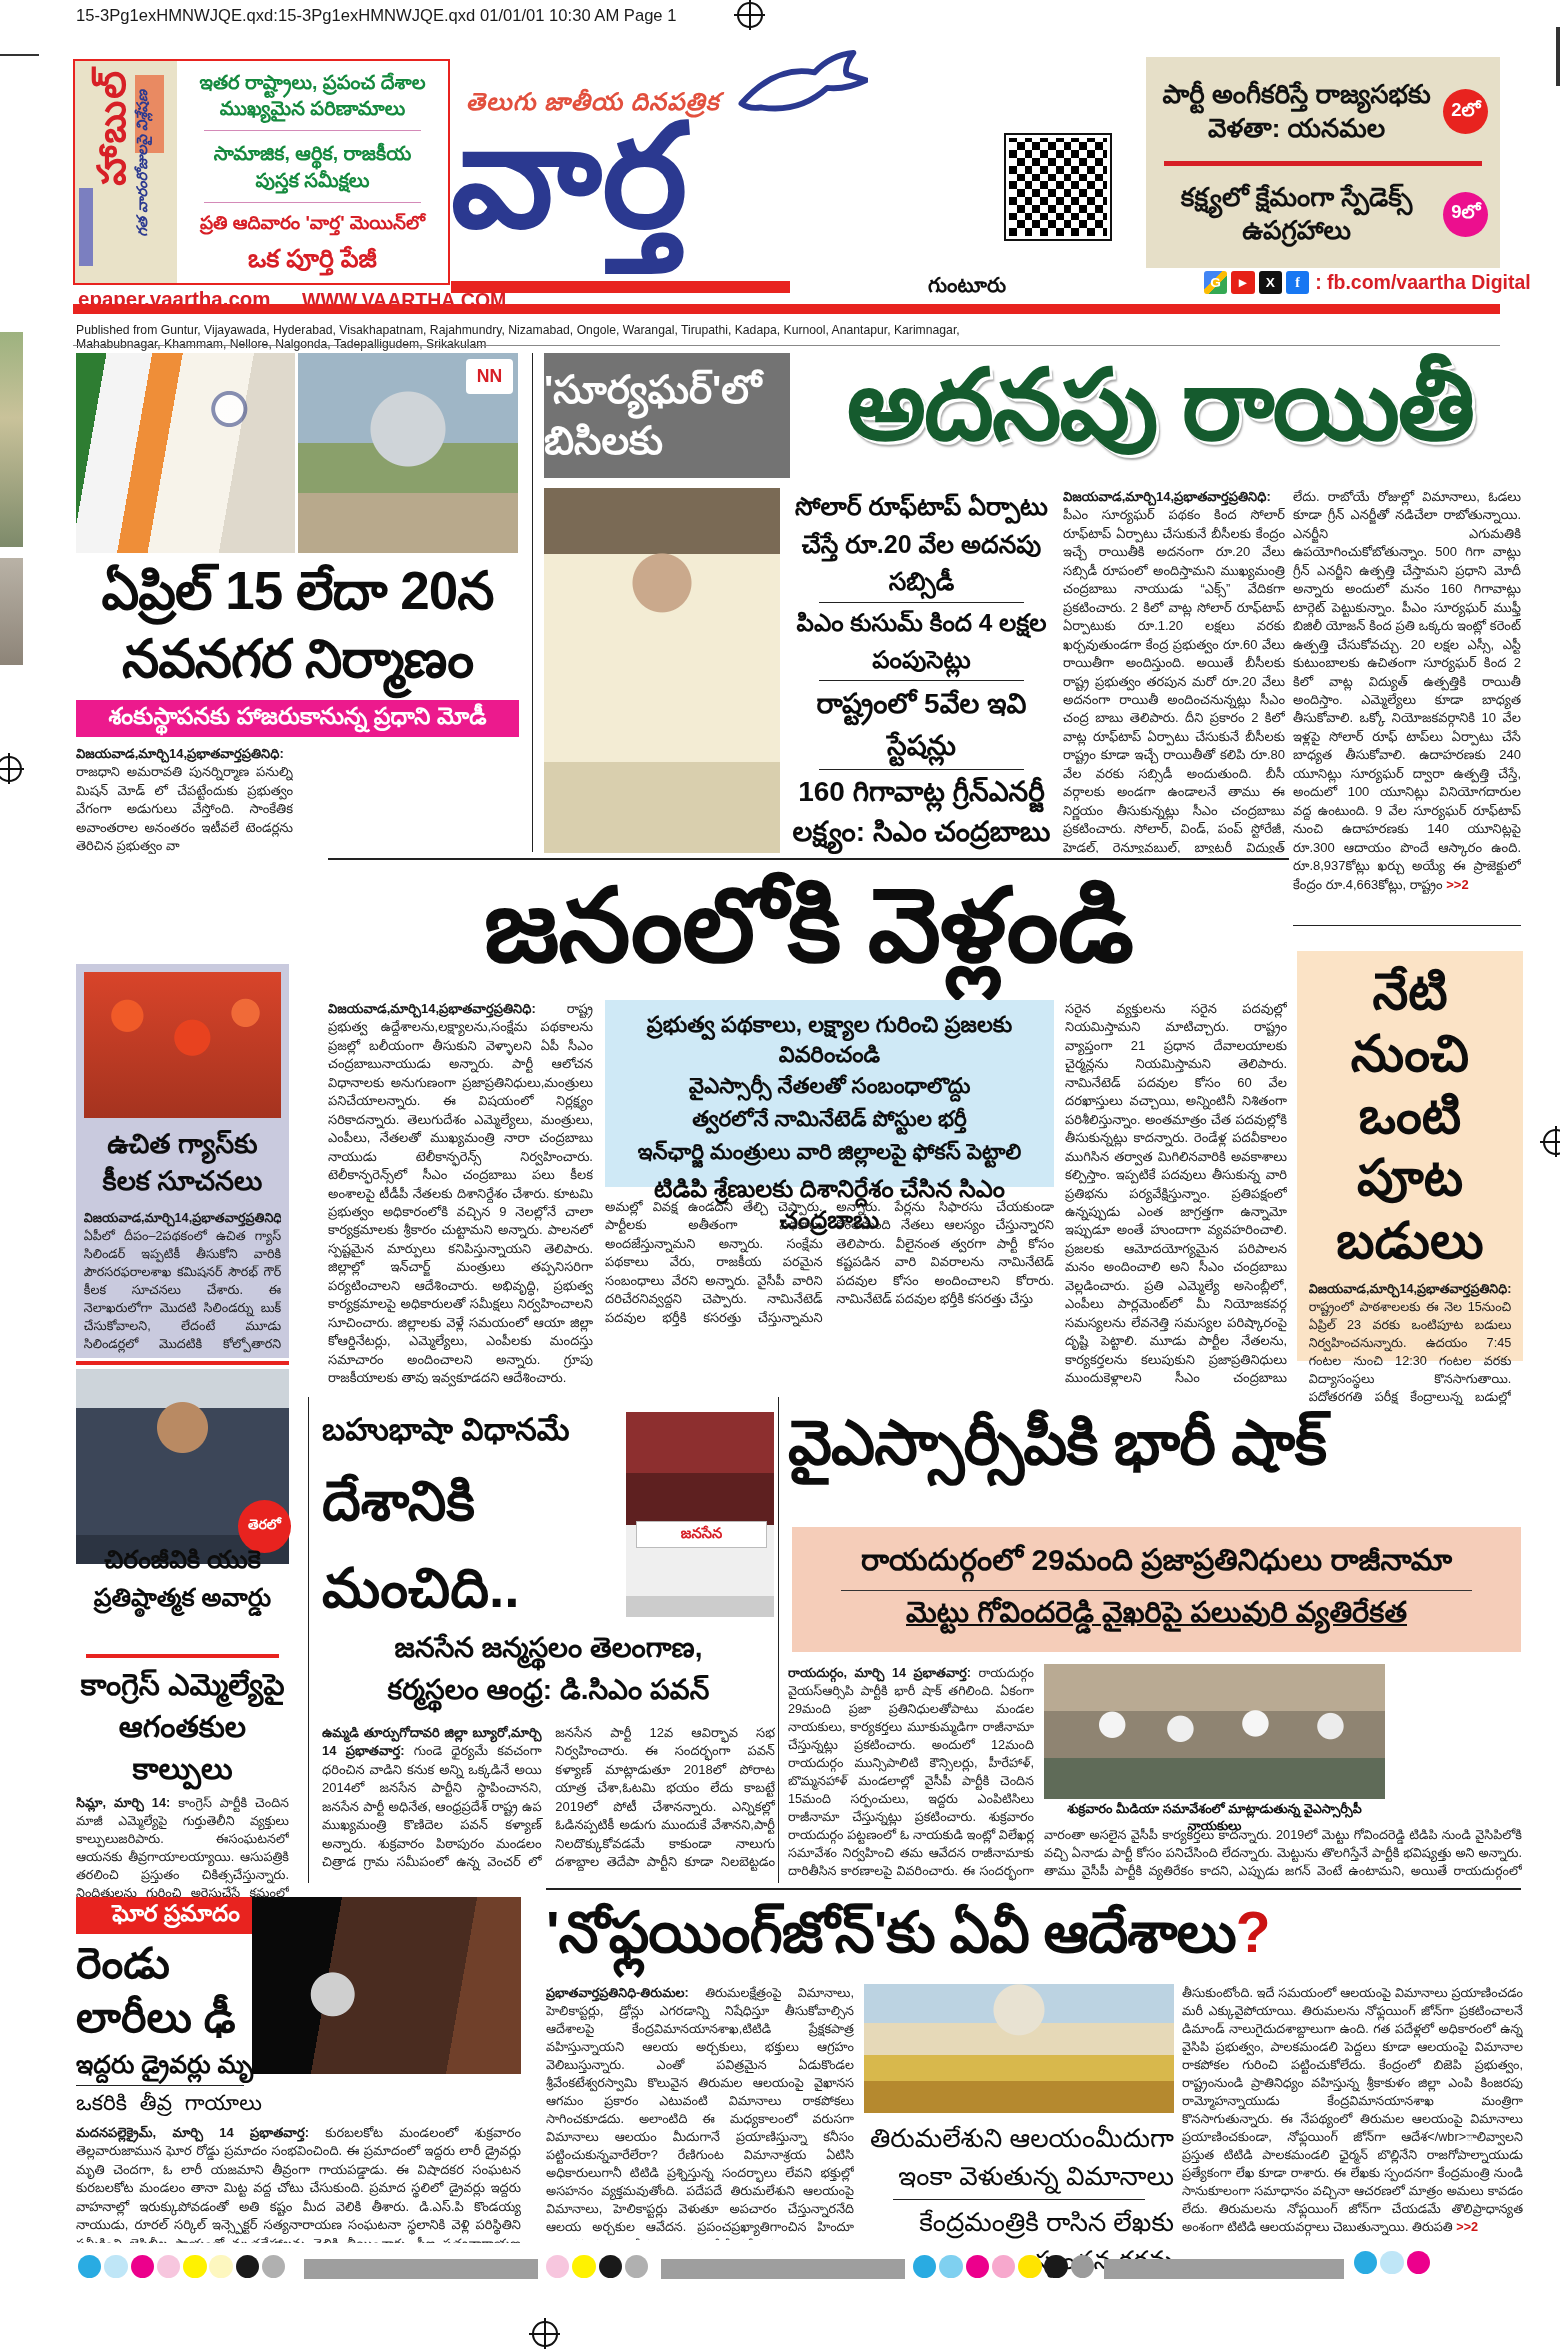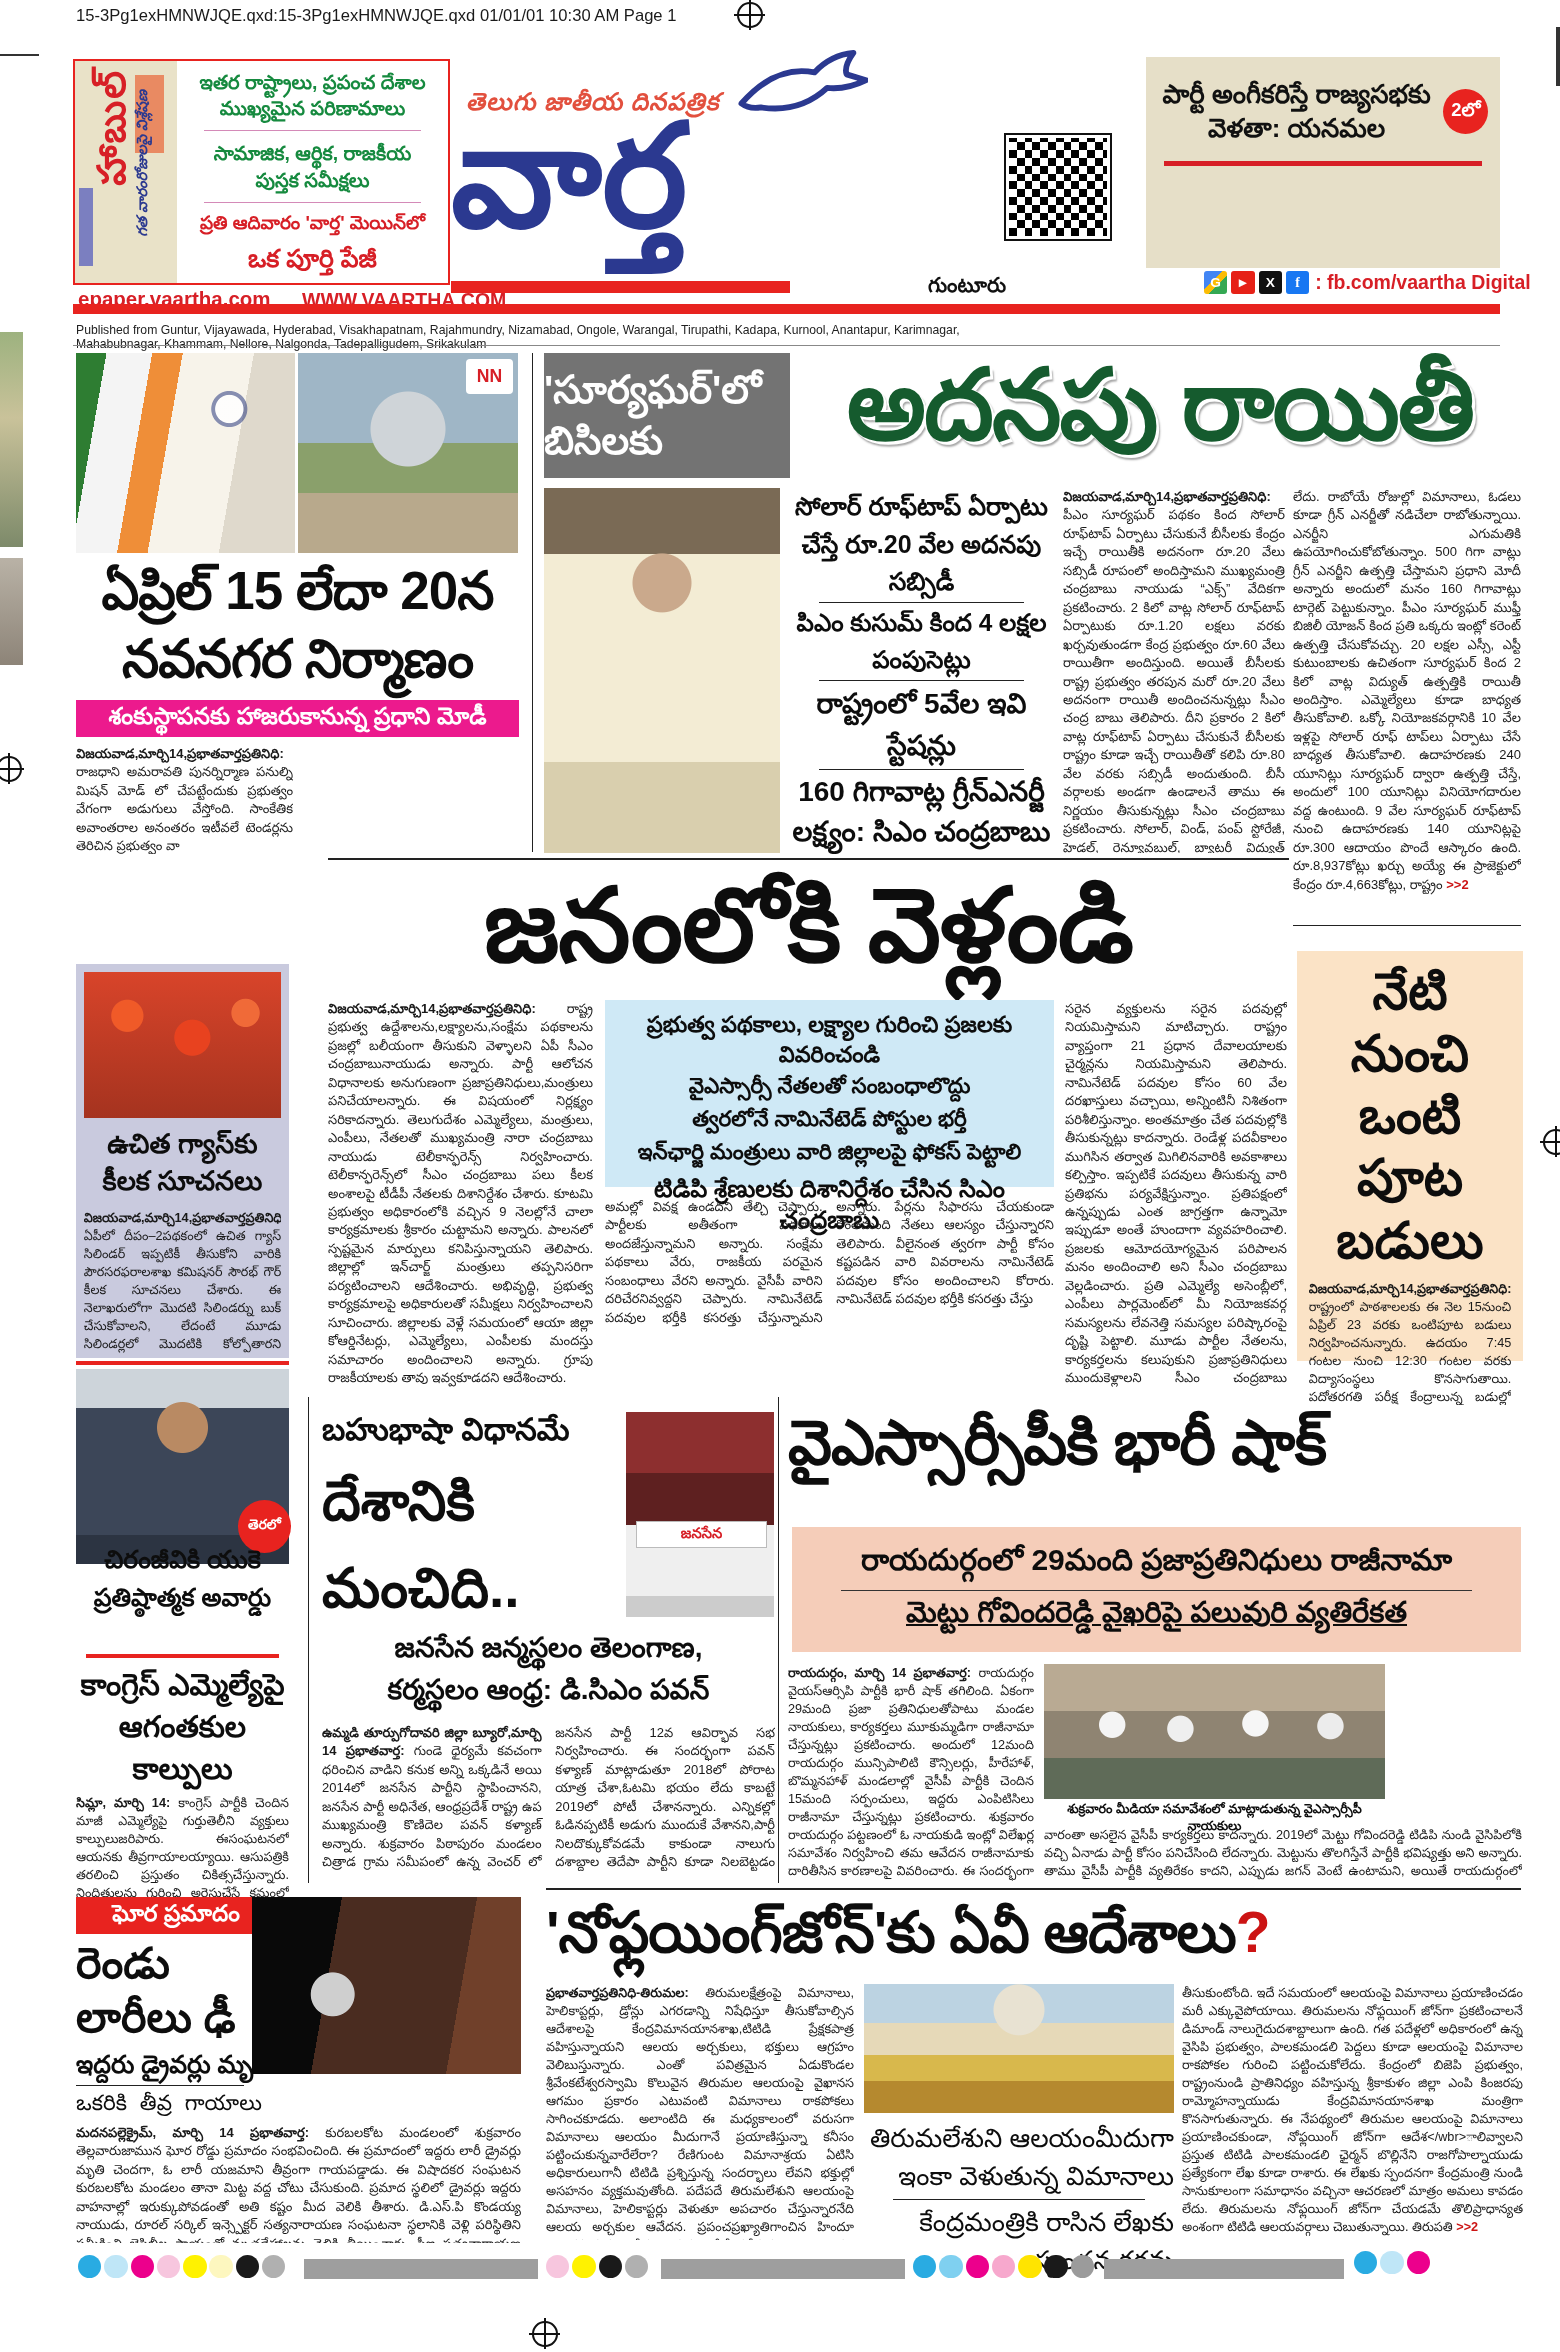--- a/index.html
+++ b/index.html
@@ -71,20 +71,24 @@
   <div class="abs" style="left:1006px;top:135px;width:98px;height:98px;background:
       repeating-linear-gradient(0deg,#000 0 7.8px,#fff 7.8px 15.6px),
       repeating-linear-gradient(90deg,#000 0 7.8px,#fff 7.8px 15.6px);background-blend-mode:difference;border:3.9px solid #fff;outline:2px solid #111;"></div>
 
   <div class="abs" style="left:1146px;top:57px;width:354px;height:211px;background:#e6dfc8;padding:9.8px 11.7px;box-sizing:border-box;">
     <div style="display:flex;align-items:center;gap:7.8px;height:90px;">
       <div style="flex:1;font-size:26px;font-weight:900;color:#111;text-align:center;line-height:1.3;">పార్టీ అంగీకరిస్తే రాజ్యసభకు వెళతా: యనమల</div>
       <div class="teaser-circle" style="background:#e8231f;">2లో</div>
     </div>
     <div style="height:4.9px;background:#d71f26;margin:3.9px 5.9px;"></div>
+    <div style="display:flex;align-items:center;gap:7.8px;height:90px;">
+      <div style="flex:1;font-size:26px;font-weight:900;color:#111;text-align:center;line-height:1.3;">కక్ష్యలో క్షేమంగా స్పేడెక్స్ ఉపగ్రహాలు</div>
+      <div class="teaser-circle" style="background:#ec0f8e;">9లో</div>
+    </div>
   </div>
 
   <div class="abs" style="left:928px;top:273px;font-size:20.5px;font-weight:bold;color:#111;">గుంటూరు</div>
   <div class="abs" style="left:1204px;top:271px;display:flex;align-items:center;">
     <span class="icon-sq" style="background:linear-gradient(135deg,#4285f4 40%,#fbbc05 40% 60%,#34a853 60%);color:#fff;">G</span>
     <span class="icon-sq" style="background:#e62117;font-size:10.7px;">▶</span>
     <span class="icon-sq" style="background:#111;">X</span>
     <span class="icon-sq" style="background:#1877f2;font-family:'Liberation Serif',serif;">f</span>
     <span style="font-size:19.5px;font-weight:bold;color:#d71f26;margin-left:2px;">: fb.com/vaartha Digital</span>
   </div>

